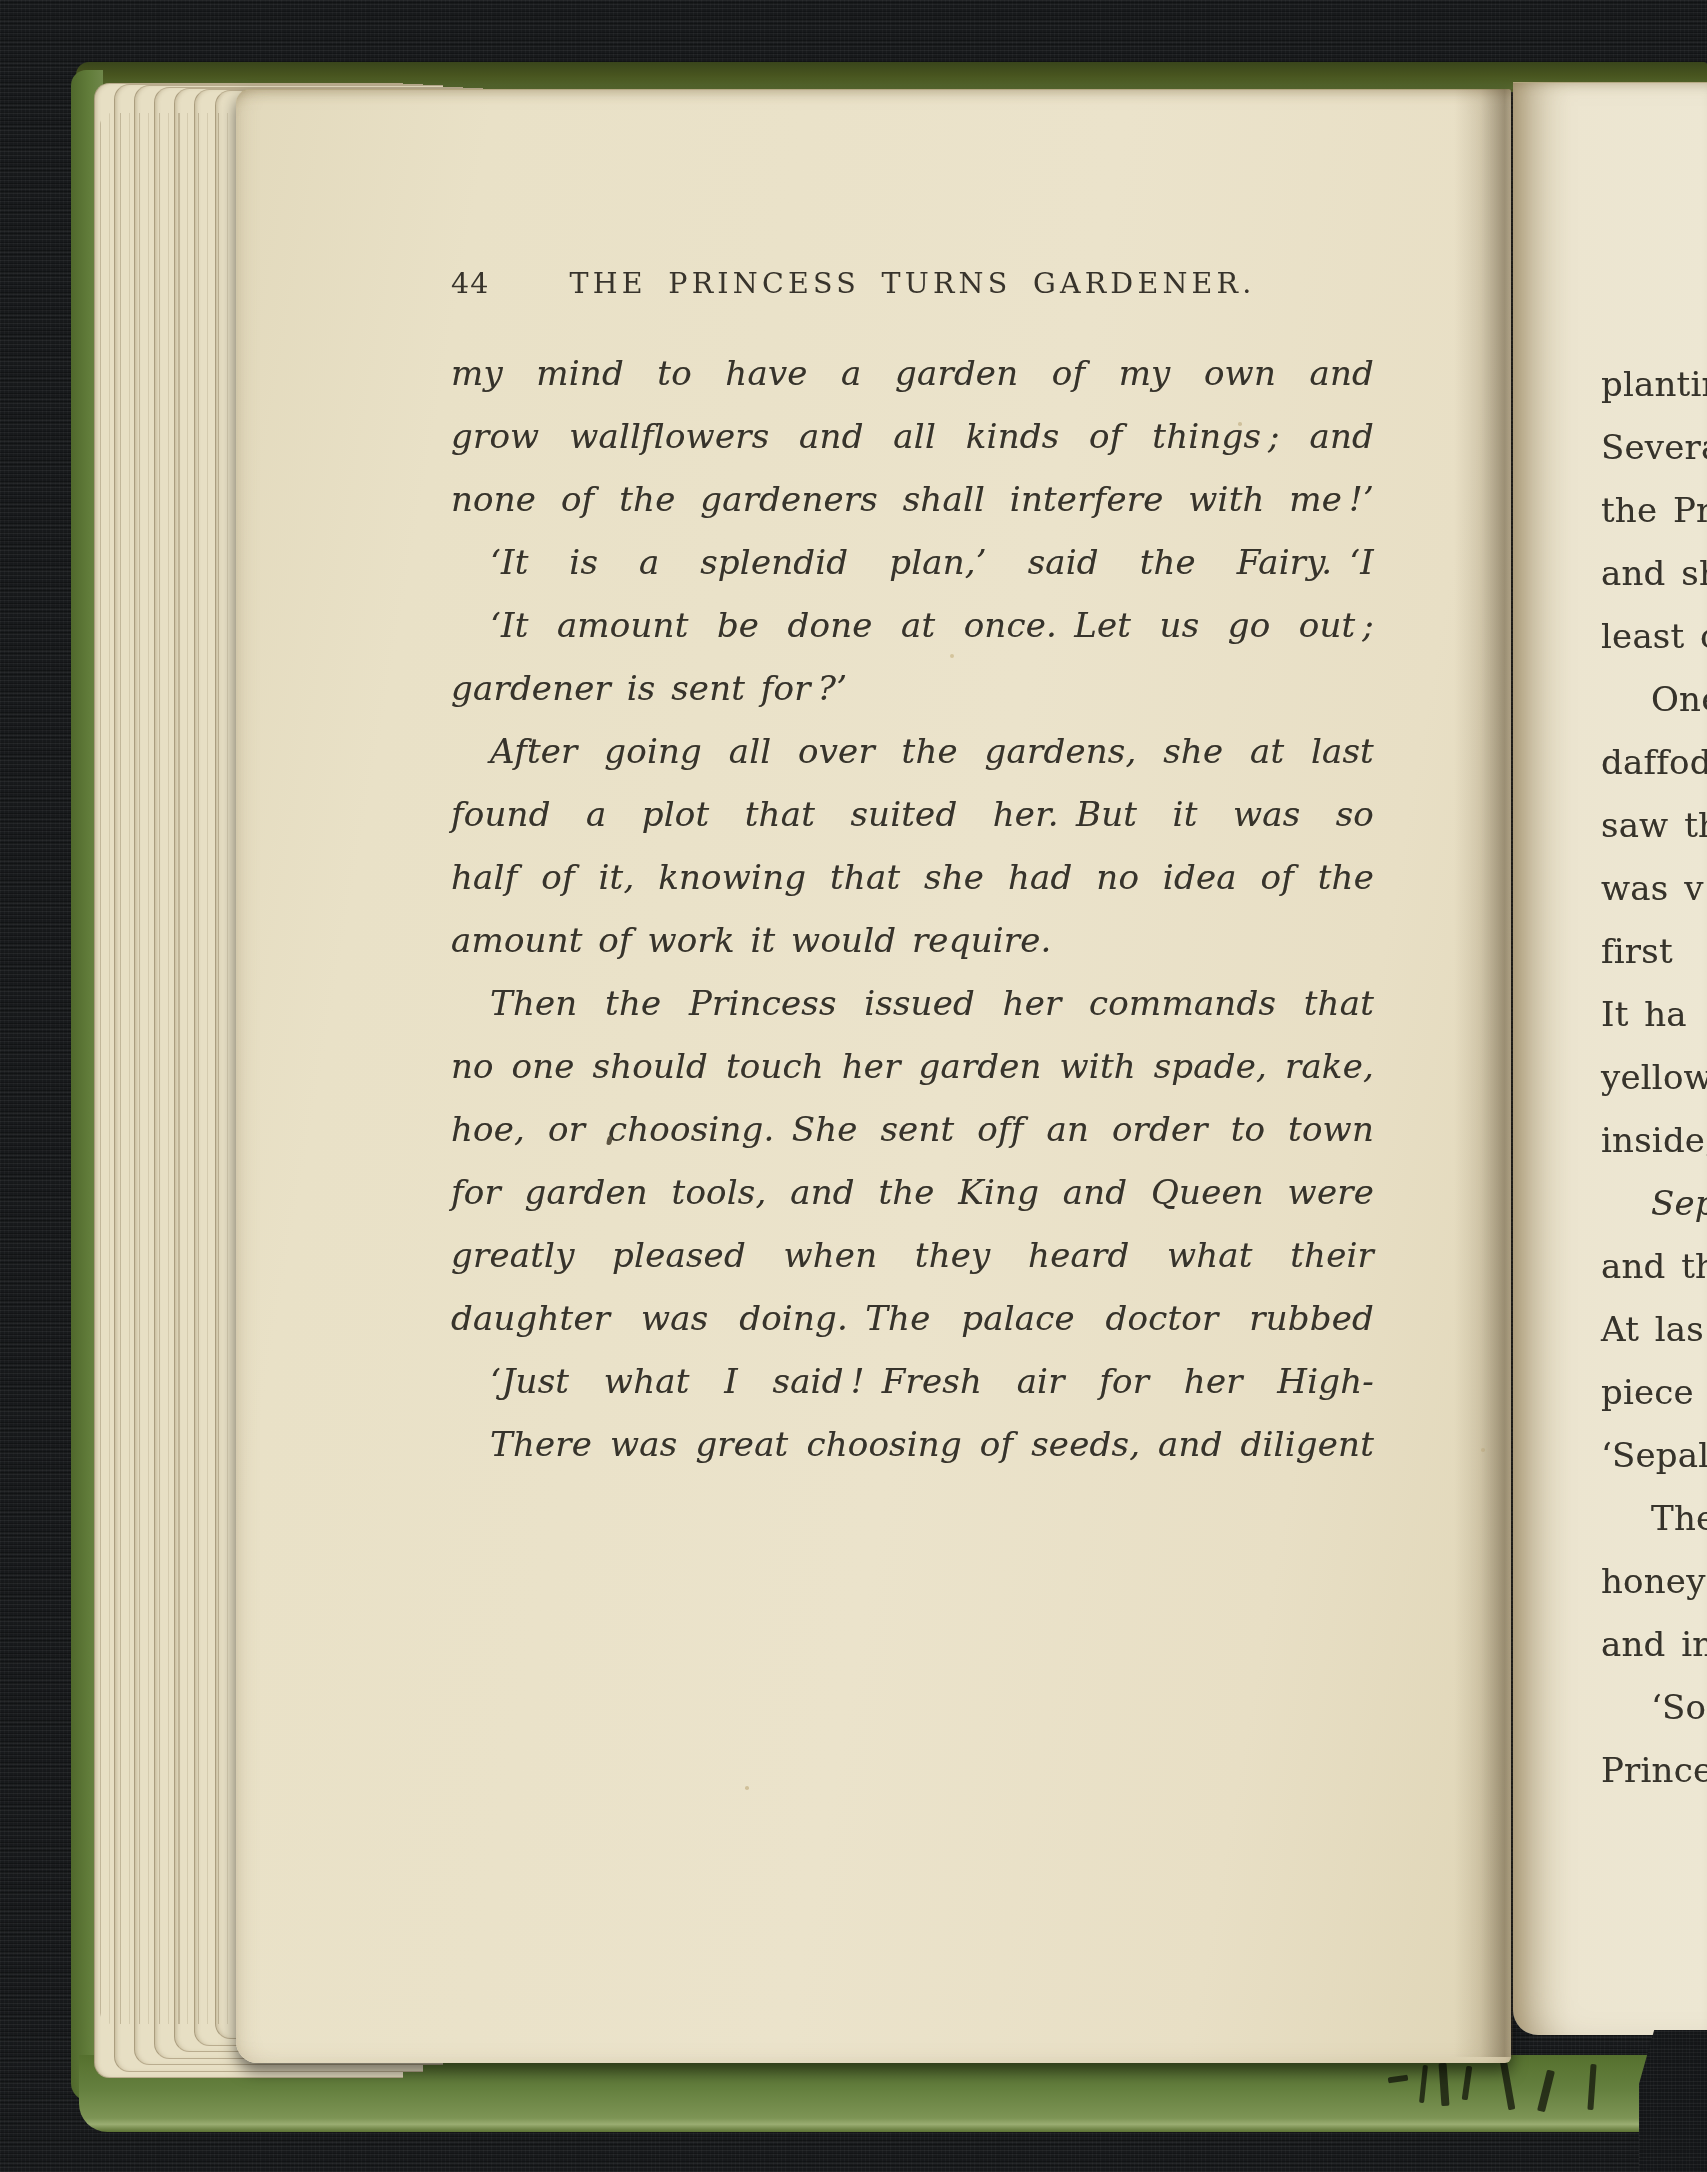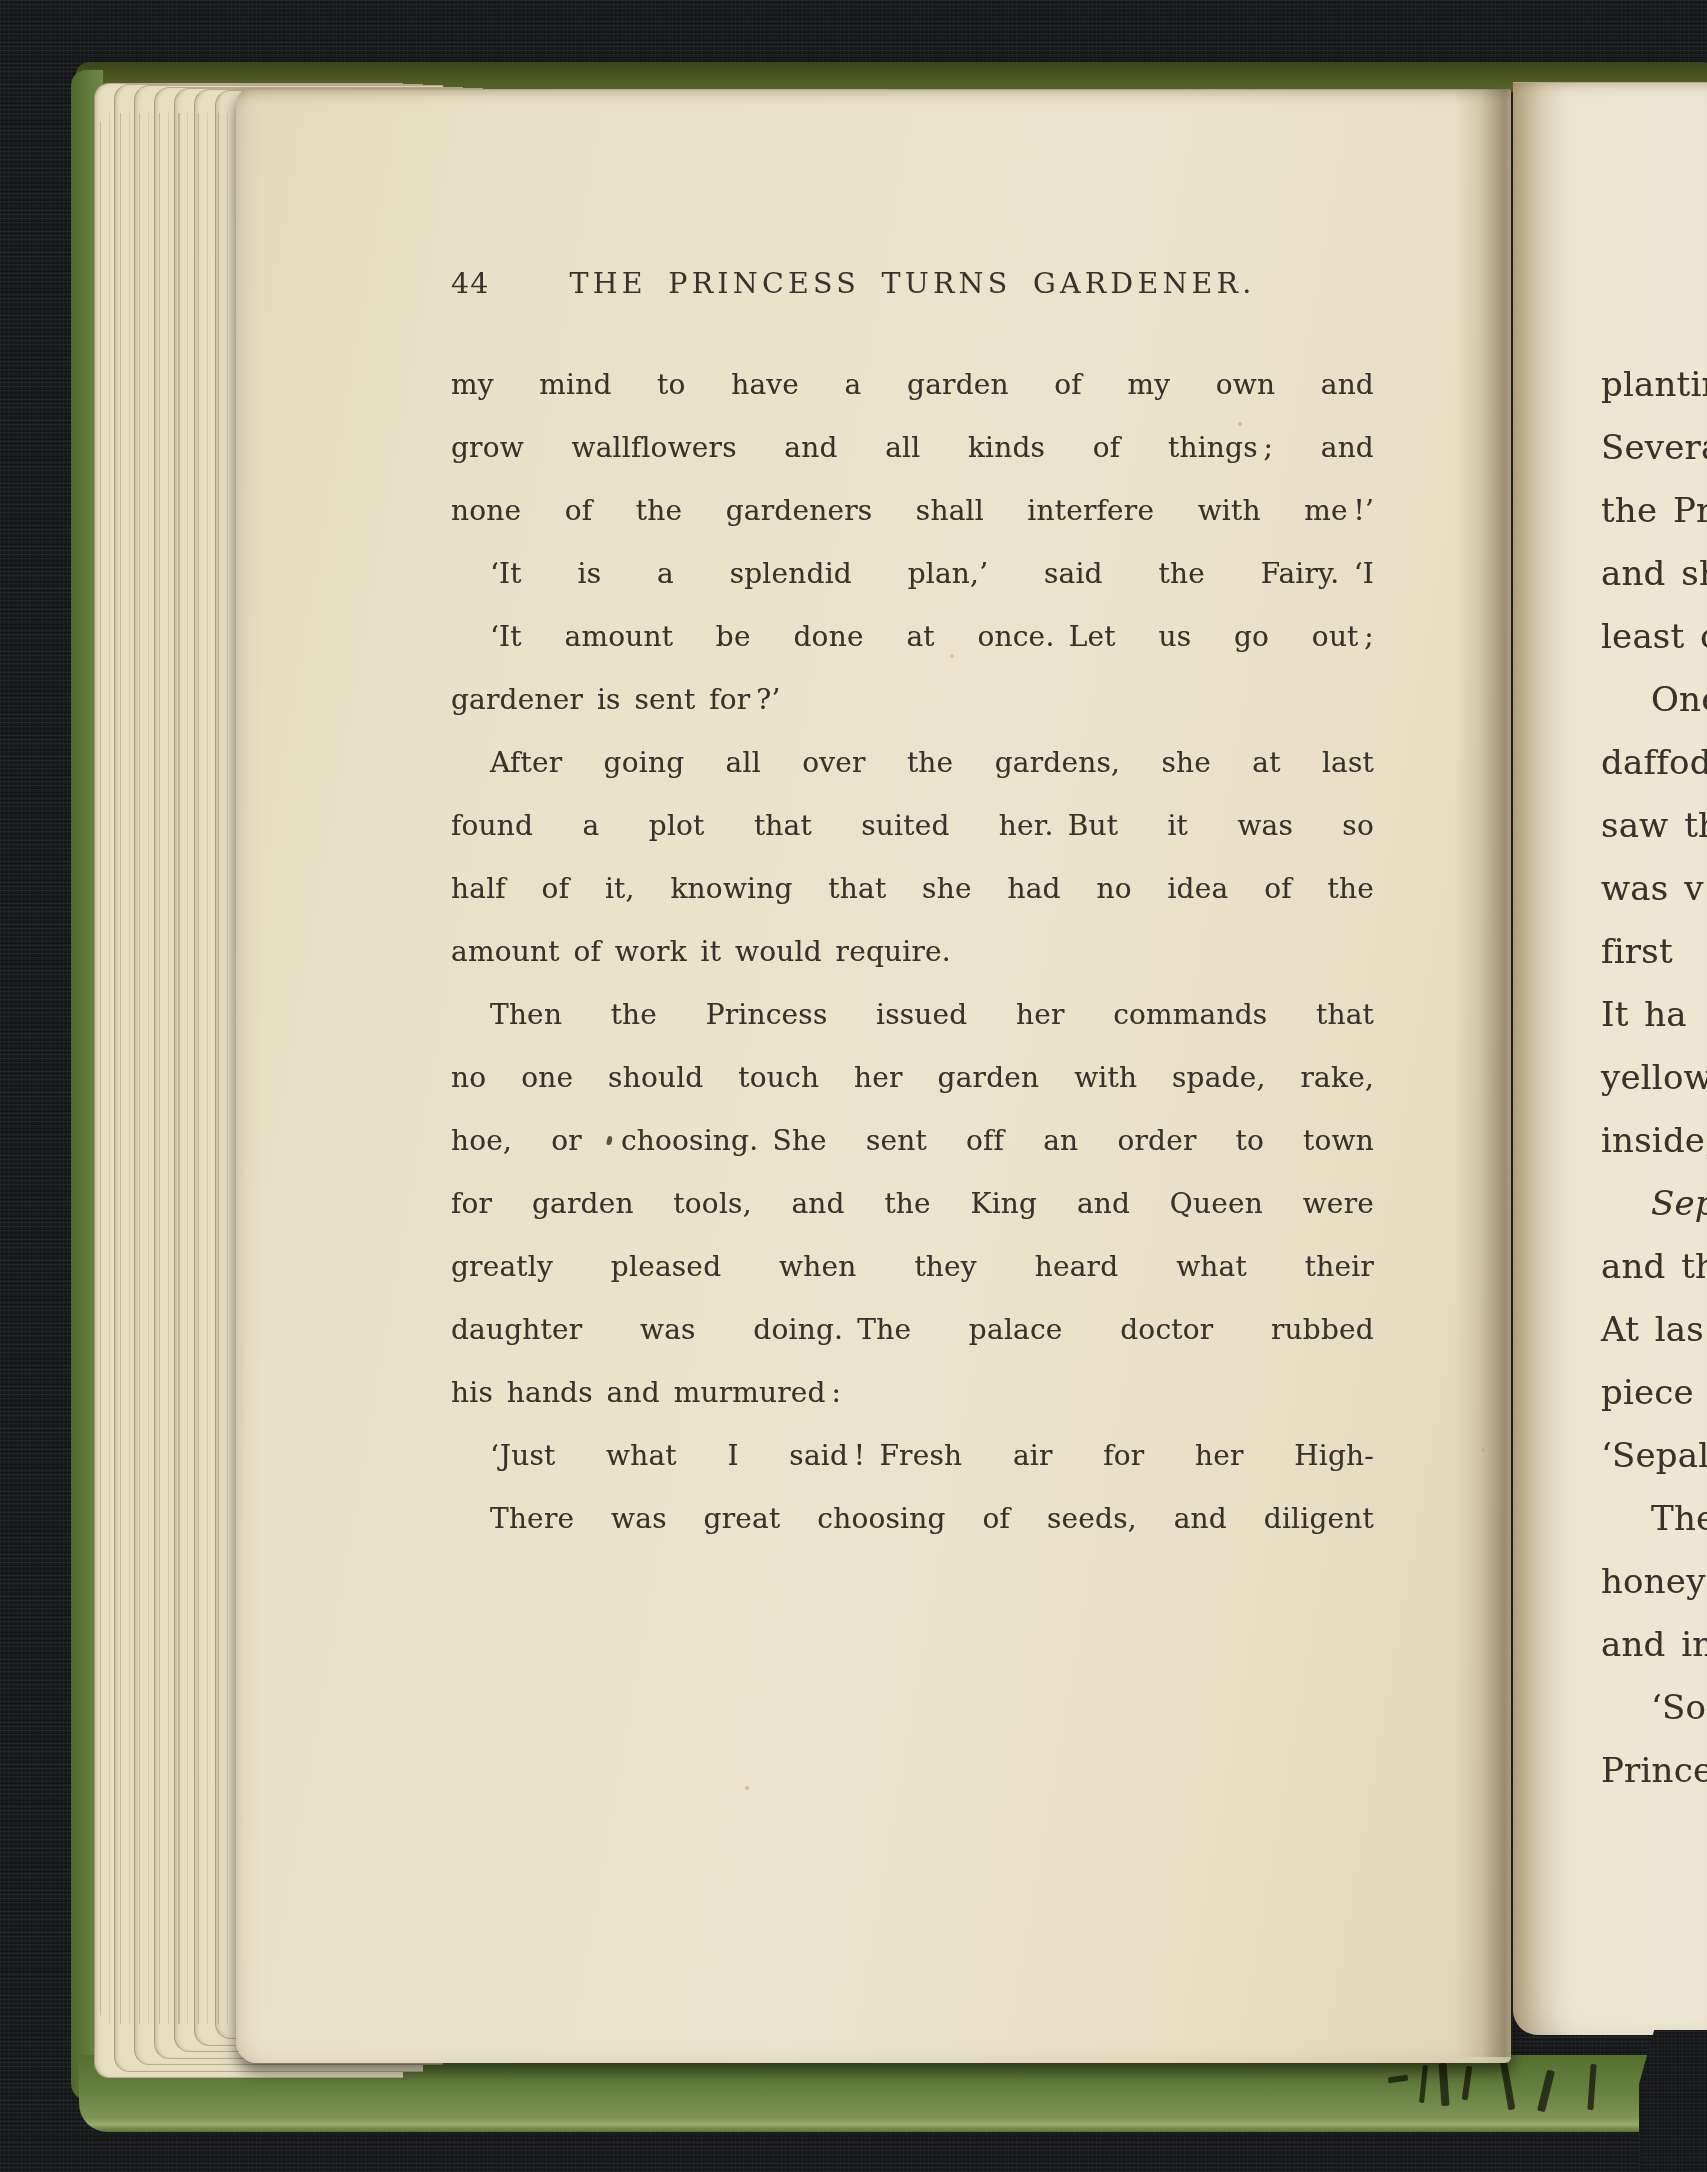--- a/index.html
+++ b/index.html
@@ -57,23 +57,23 @@
     border-top:1.8px solid rgba(168,152,113,0.8);
     border-radius:14.2px 2.4px 6px 21.3px;
     box-shadow:inset 0 9.5px 12px -8.3px rgba(120,100,60,0.40),
                inset 15.4px 0 25px -18px rgba(120,98,58,0.35),
                inset -20px 0 36px -20px rgba(118,94,55,0.38),
                0 8.3px 15.4px rgba(0,0,0,0.5);}
   .running-head{position:absolute;left:215px;top:175px;width:923px;height:38px;line-height:38px;
     color:#38342c;font-size:28.5px;}
   .pagenum{position:absolute;left:0;top:0;letter-spacing:1.2px;}
   .running-title{display:block;text-align:center;letter-spacing:4.2px;word-spacing:8.3px;}
-  .textblock{position:absolute;left:215px;top:263px;width:923px;color:#36332b;
-    font-size:28px;letter-spacing:0.2px;word-spacing:4.7px;
-    text-shadow:0 0 0.6px rgba(52,46,36,0.35);}
+  .textblock{position:absolute;left:215px;top:252px;width:923px;color:#36332b;
+    font-size:34px;letter-spacing:0.2px;word-spacing:4.7px;
+    text-shadow:0 0 0.6px rgba(52,46,36,0.35);font-style:italic;}
   .textblock .line{height:63px;line-height:63px;white-space:nowrap;
     text-align:justify;text-align-last:justify;}
   .textblock .line.short{text-align-last:left;}
   .textblock .line.indent{text-indent:39px;}
 
   
   .gutter{left:1454px;top:89px;width:59px;height:1968px;
     background:linear-gradient(90deg, rgba(0,0,0,0) 0%, rgba(104,86,52,0.16) 45%, rgba(74,60,36,0.42) 86%, rgba(74,60,36,0.18) 100%);}
 
   
@@ -148,21 +148,20 @@
       <div class="line indent">After going all over the gardens, she at last</div>
       <div class="line">found a plot that suited her. But it was so</div>
       <div class="line">half of it, knowing that she had no idea of the</div>
       <div class="line short">amount of work it would require.</div>
       <div class="line indent">Then the Princess issued her commands that</div>
       <div class="line">no one should touch her garden with spade, rake,</div>
       <div class="line">hoe, or choosing. She sent off an order to town</div>
       <div class="line">for garden tools, and the King and Queen were</div>
       <div class="line">greatly pleased when they heard what their</div>
       <div class="line">daughter was doing. The palace doctor rubbed</div>
-      <div class="line short">his hands and murmured :</div>
       <div class="line indent">‘Just what I said ! Fresh air for her High-</div>
       <div class="line indent">There was great choosing of seeds, and diligent</div>
     </div>
   <div class="speck sp1"></div>
   <div class="speck sp2"></div>
   <div class="speck sp3"></div>
   <div class="speck sp4"></div>
   <div class="speck sp5"></div>
   <div class="speck sp6"></div>
 </div>

